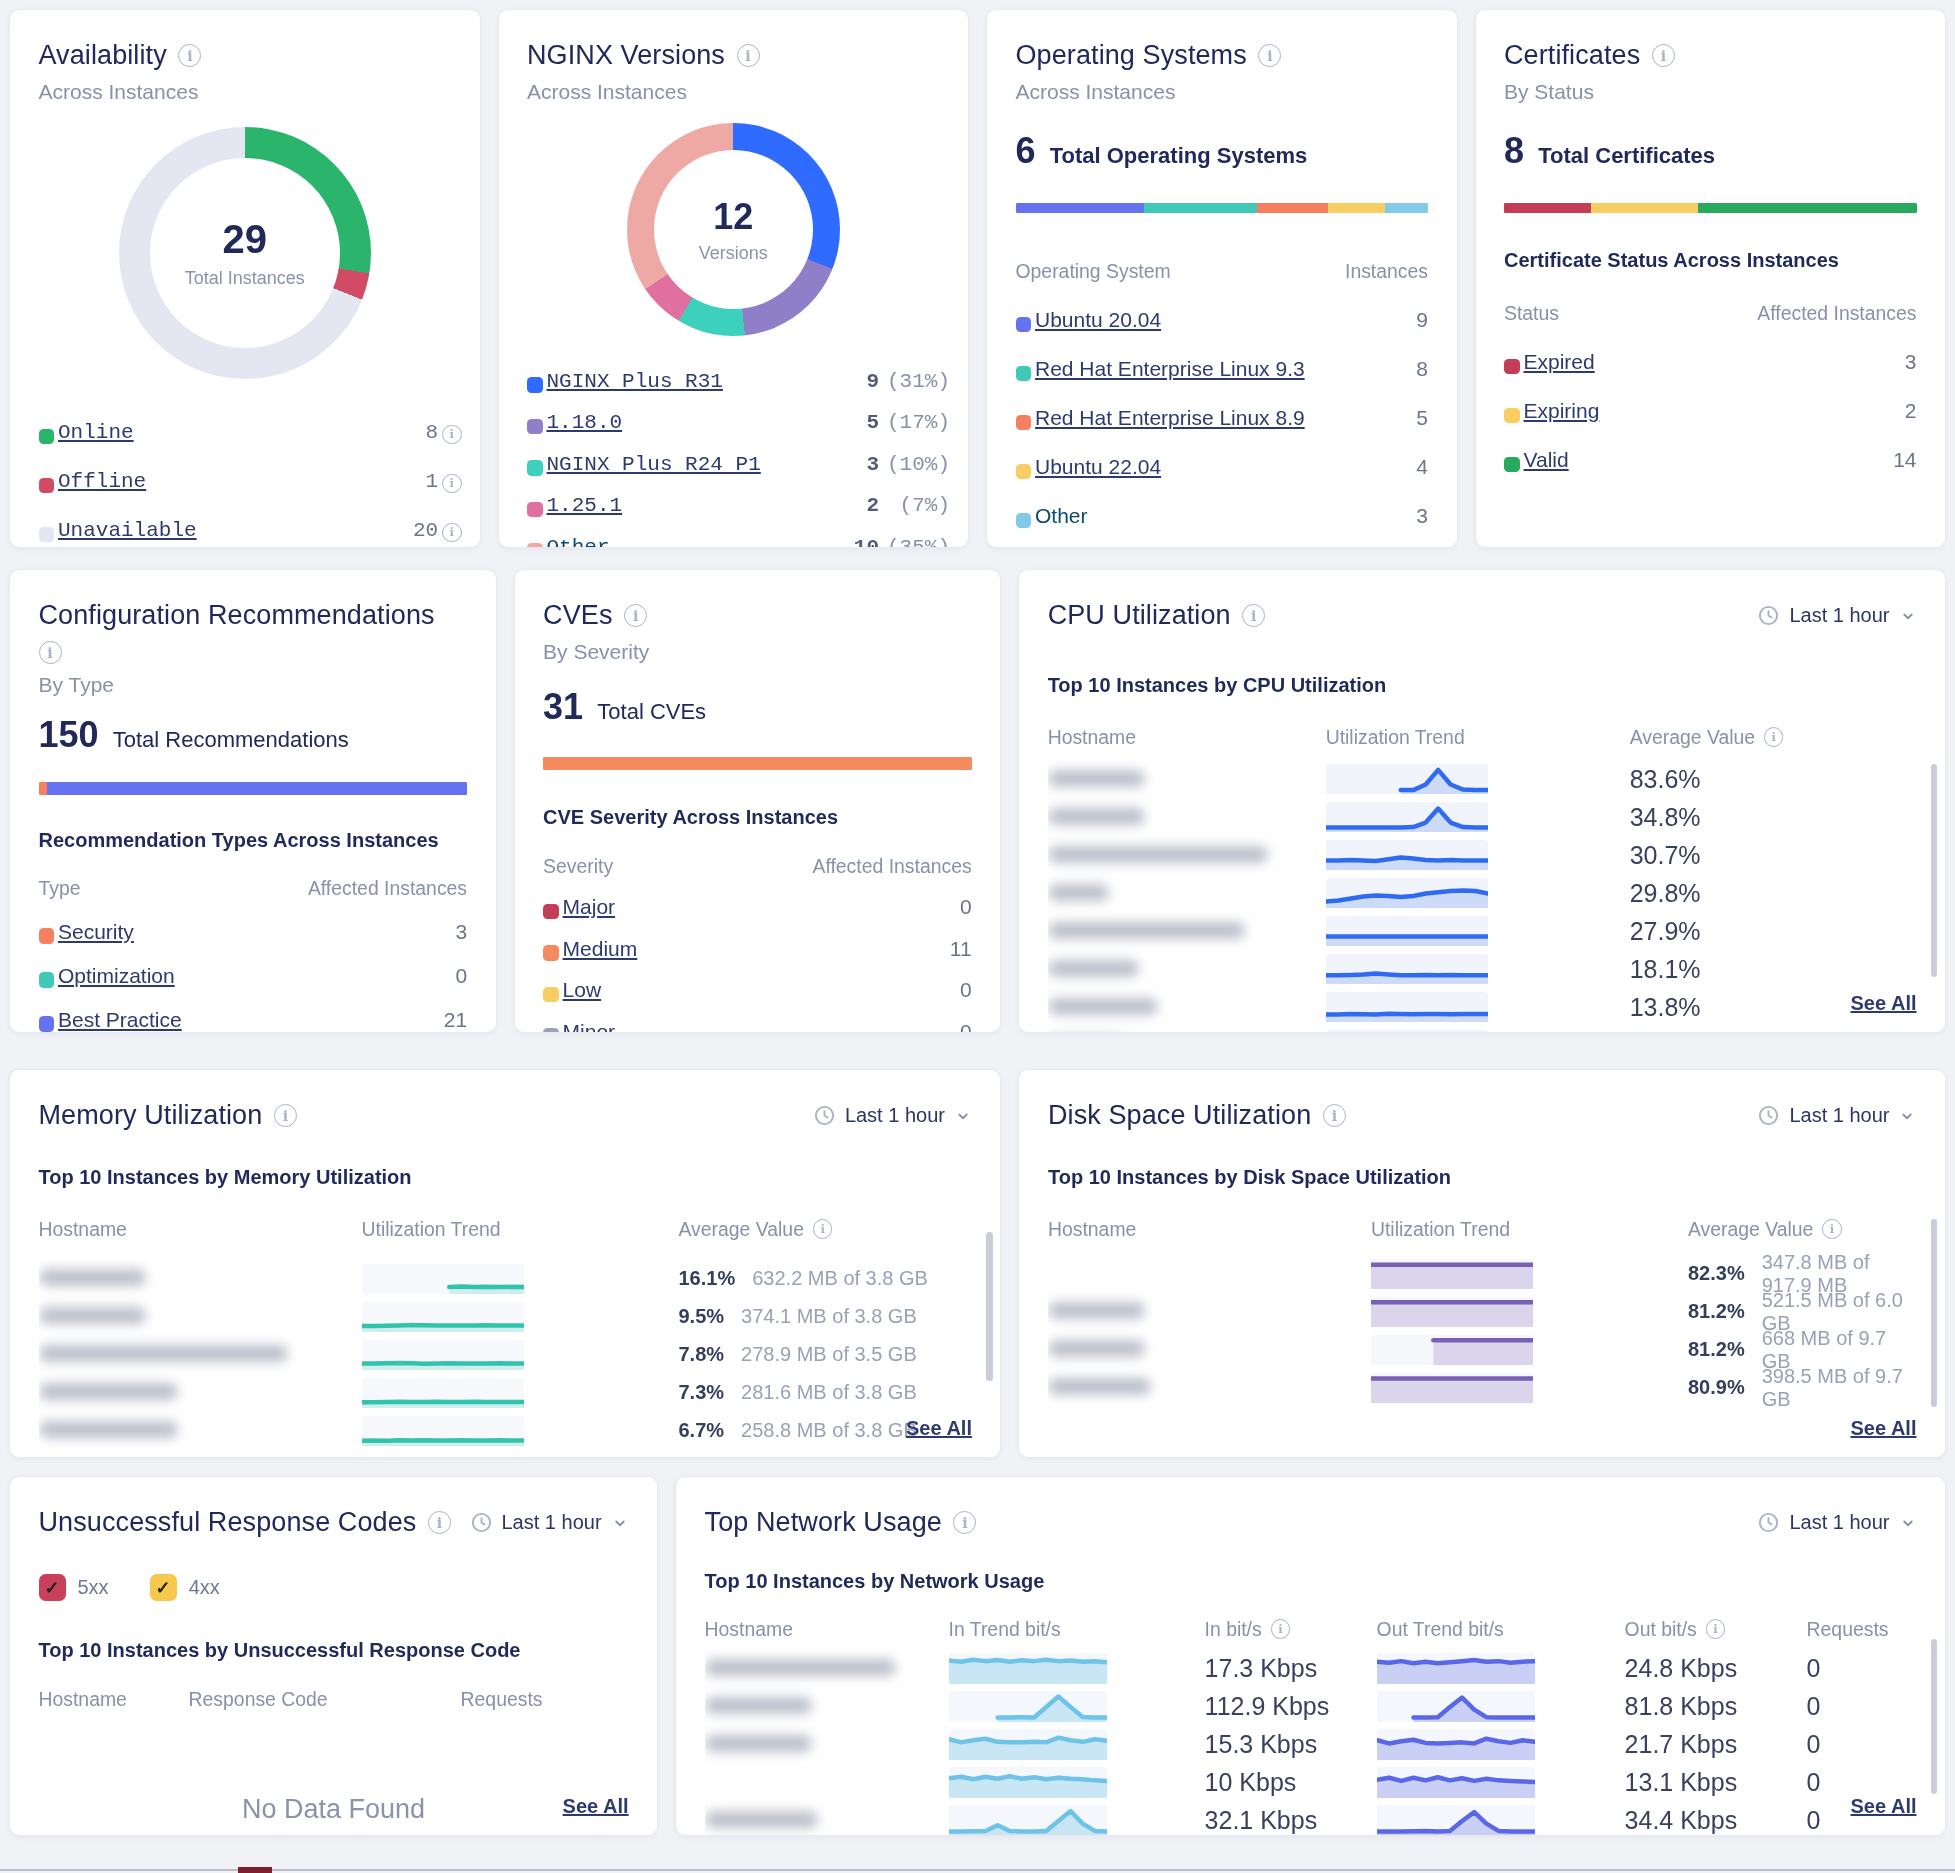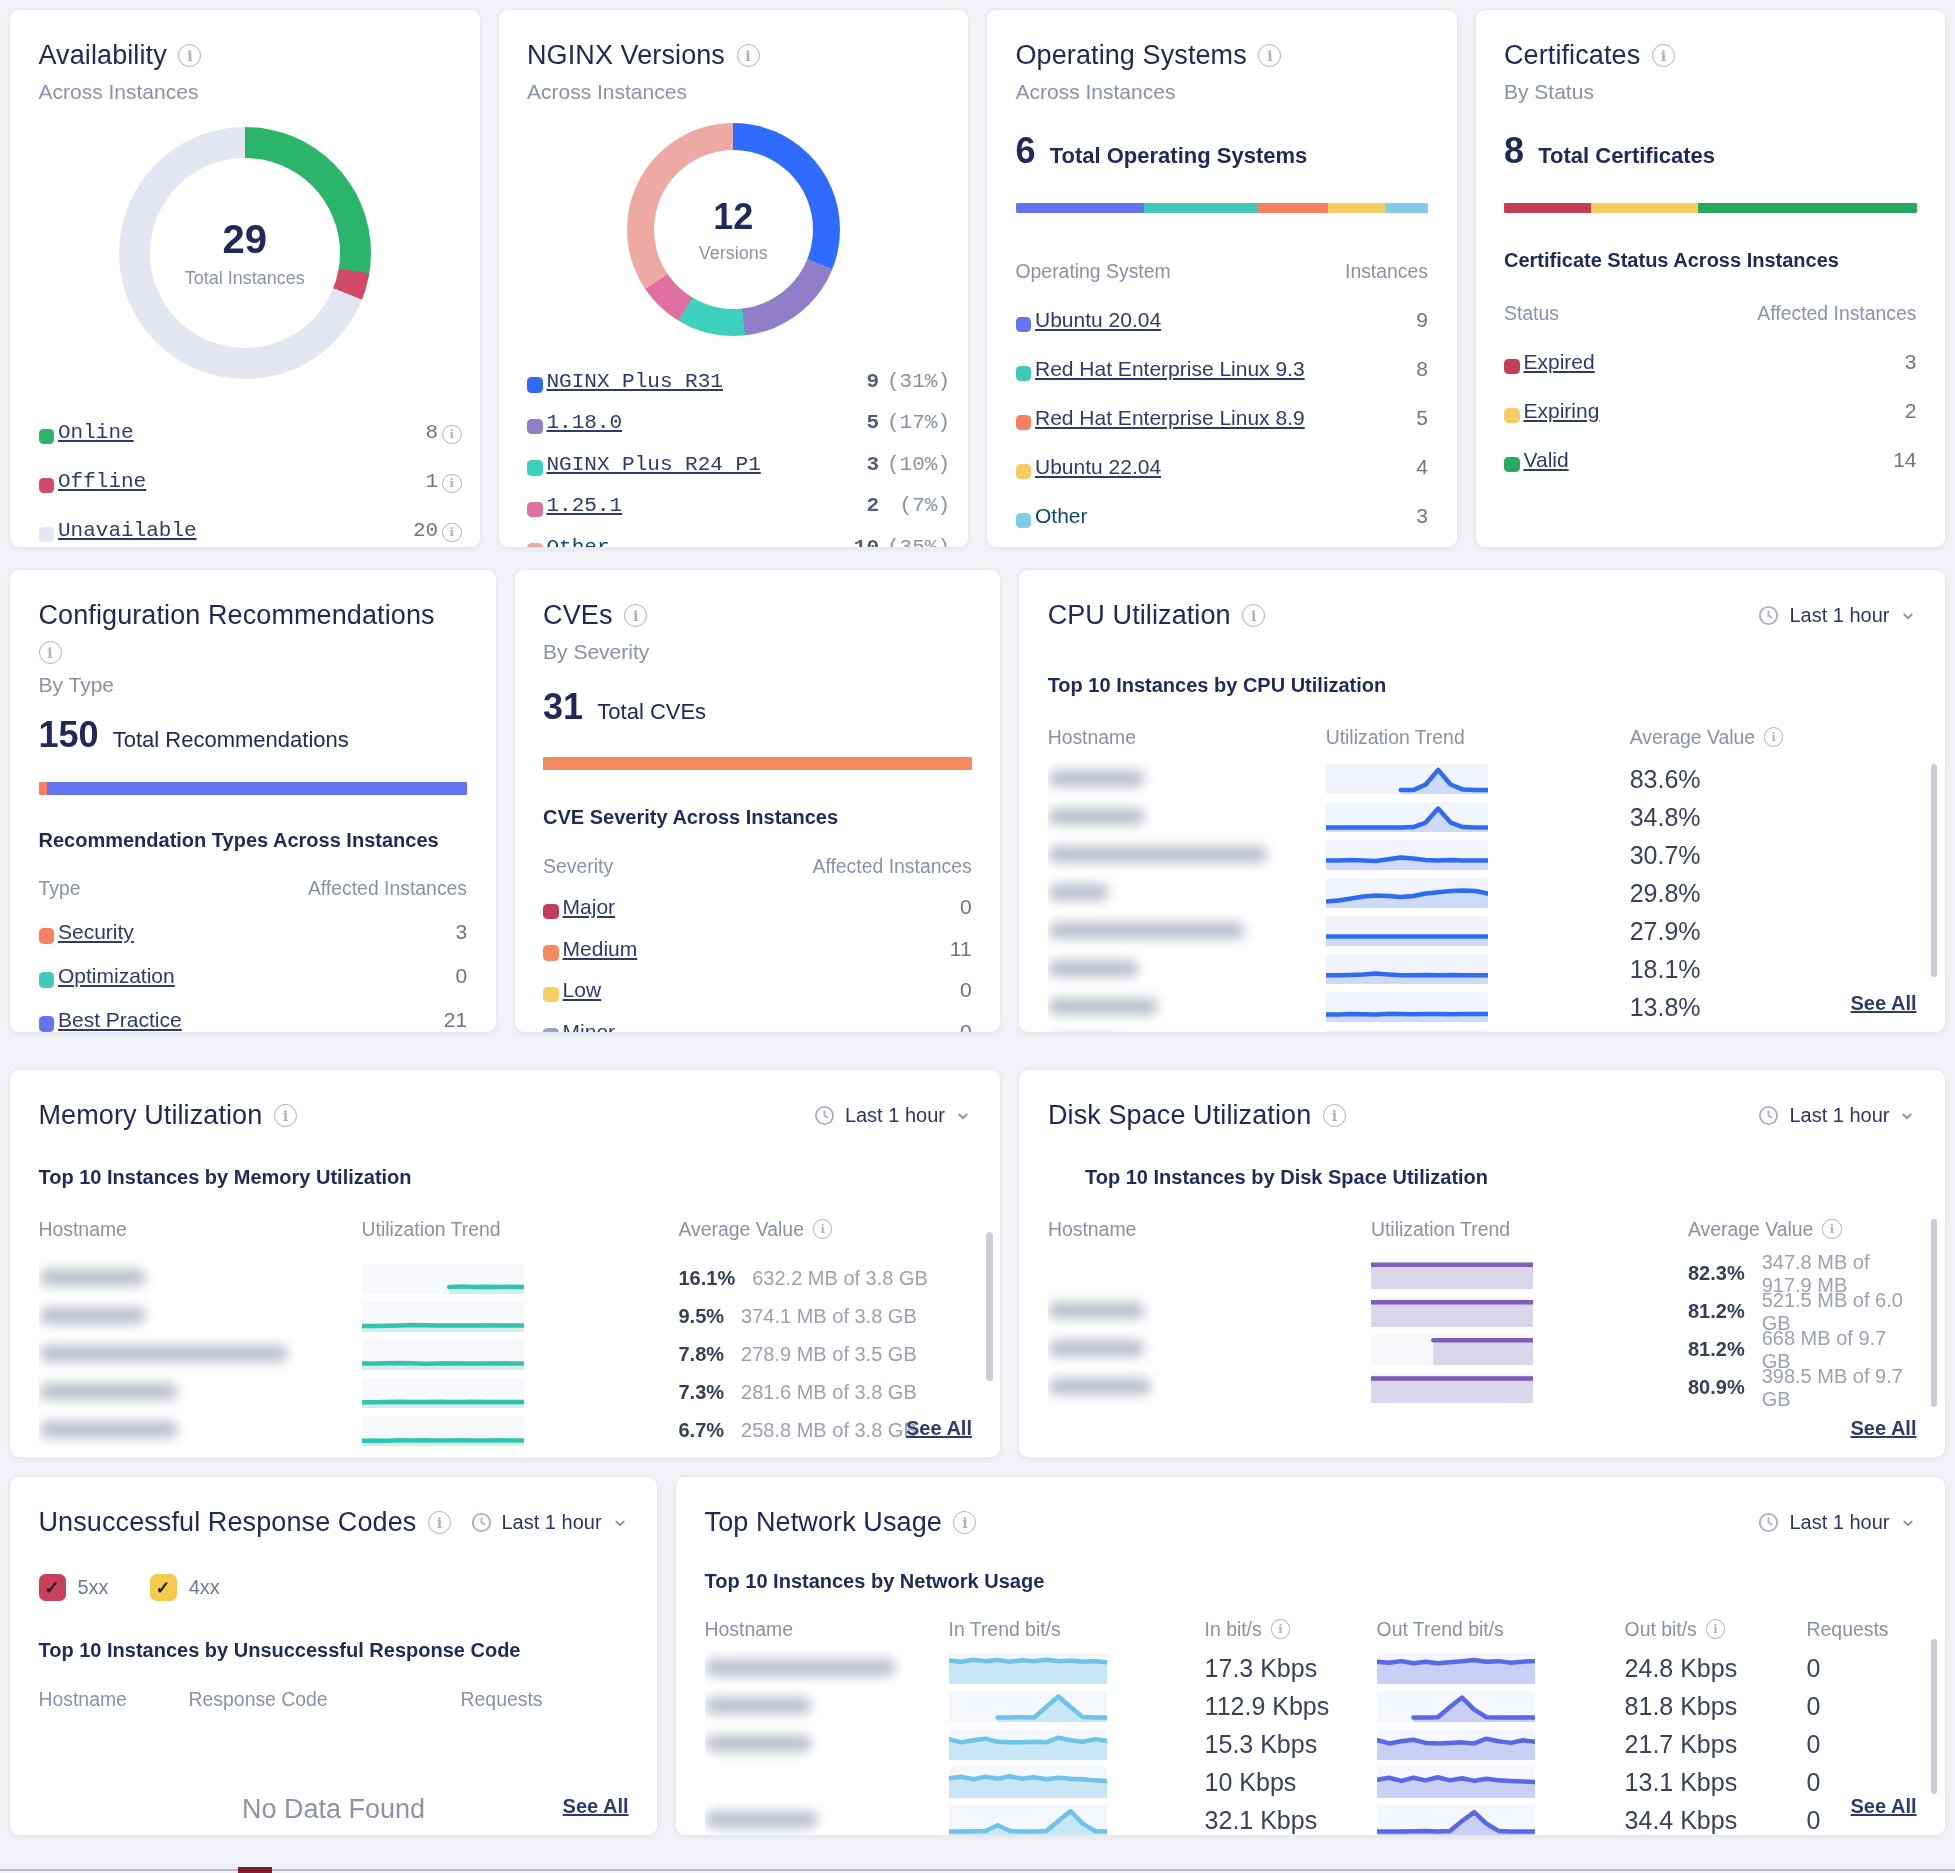--- a/index.html
+++ b/index.html
@@ -612,21 +612,21 @@
       <div class="timectl">
         <svg width="23" height="23" viewBox="0 0 24 24">
             <circle cx="12" cy="12" r="9" fill="none" stroke="#aab2c3" stroke-width="2"></circle>
             <path d="M12 7.5 V12 L15 14" fill="none" stroke="#aab2c3" stroke-width="2" stroke-linecap="round"></path>
           </svg>
         <span class="tr-label">Last 1 hour</span>
         <svg width="18" height="18" viewBox="0 0 24 24">
             <path d="M7 10 l5 5 5 -5" fill="none" stroke="#8791a7" stroke-width="2.4" stroke-linecap="round" stroke-linejoin="round"></path>
           </svg>
       </div>
-      <div class="section-title" style="margin-top:35px;margin-left:37px;">Top 10 Instances by Disk Space Utilization</div>
+      <div class="section-title" style="margin-top:35px;">Top 10 Instances by Disk Space Utilization</div>
       <div class="thead mem-grid">
         <div class="th">
             <span>Hostname</span>
           </div>
         <div class="th">
             <span>Utilization Trend</span>
           </div>
         <div class="th">
             <span>Average Value</span>
             <span class="info-i sm"></span>

